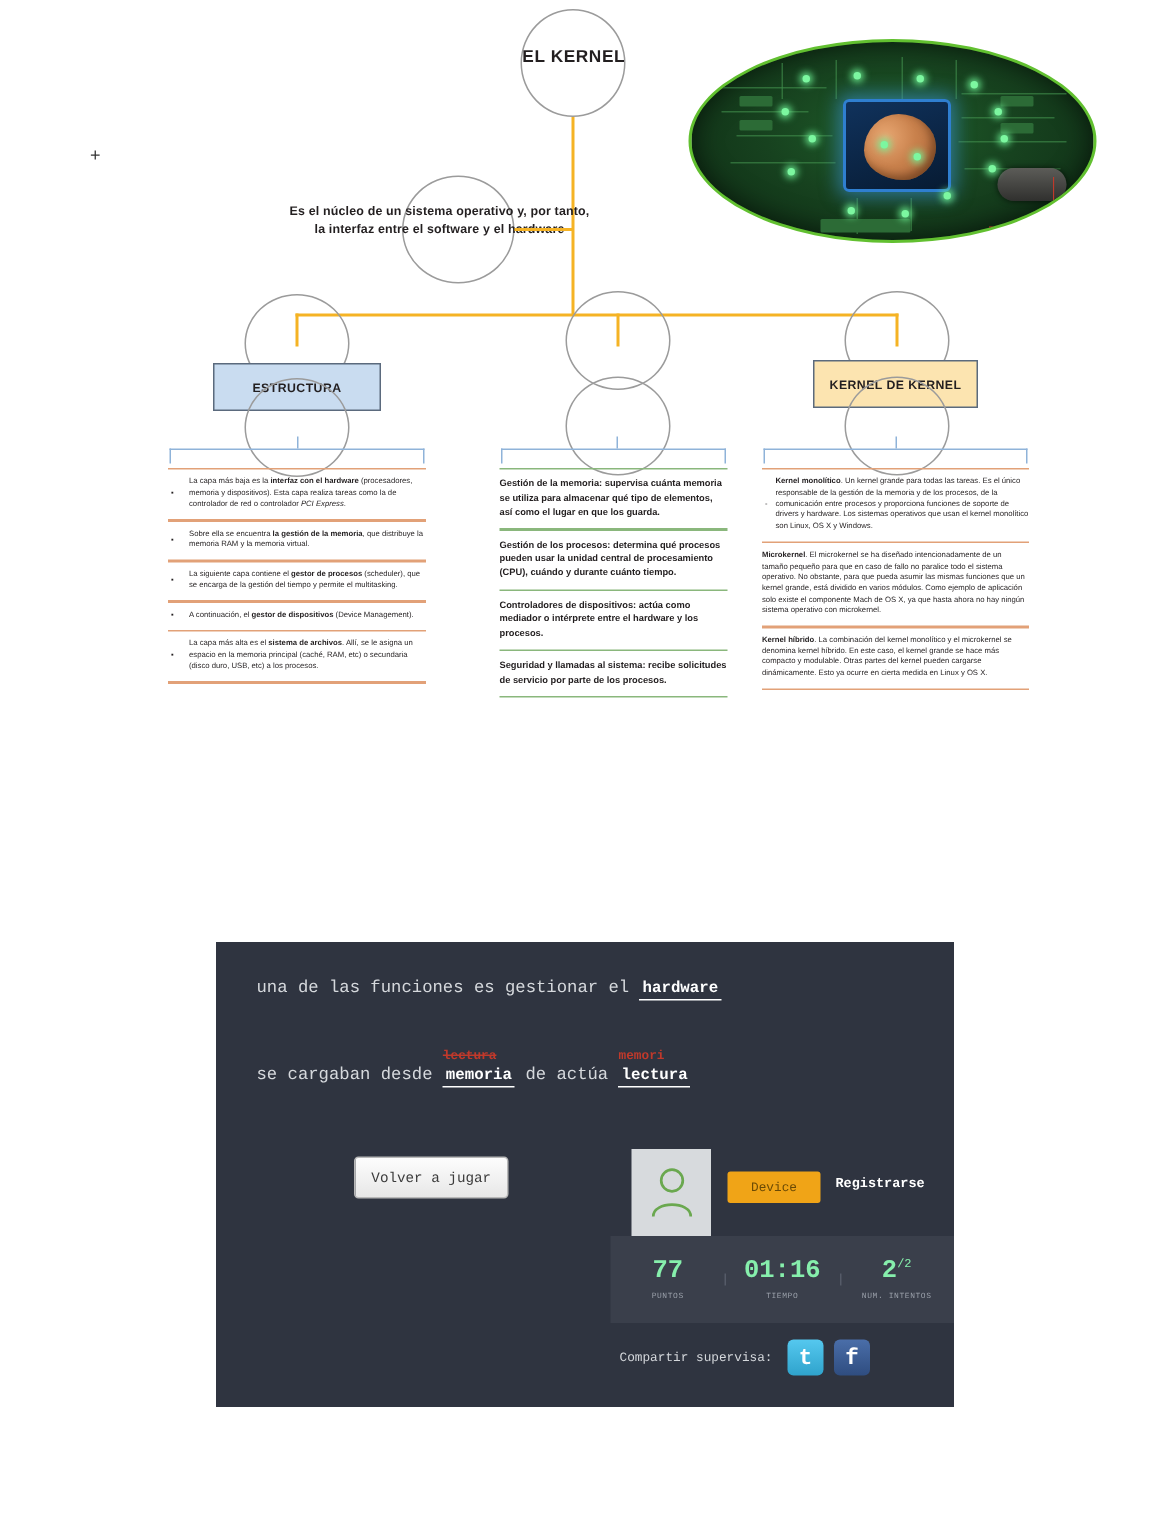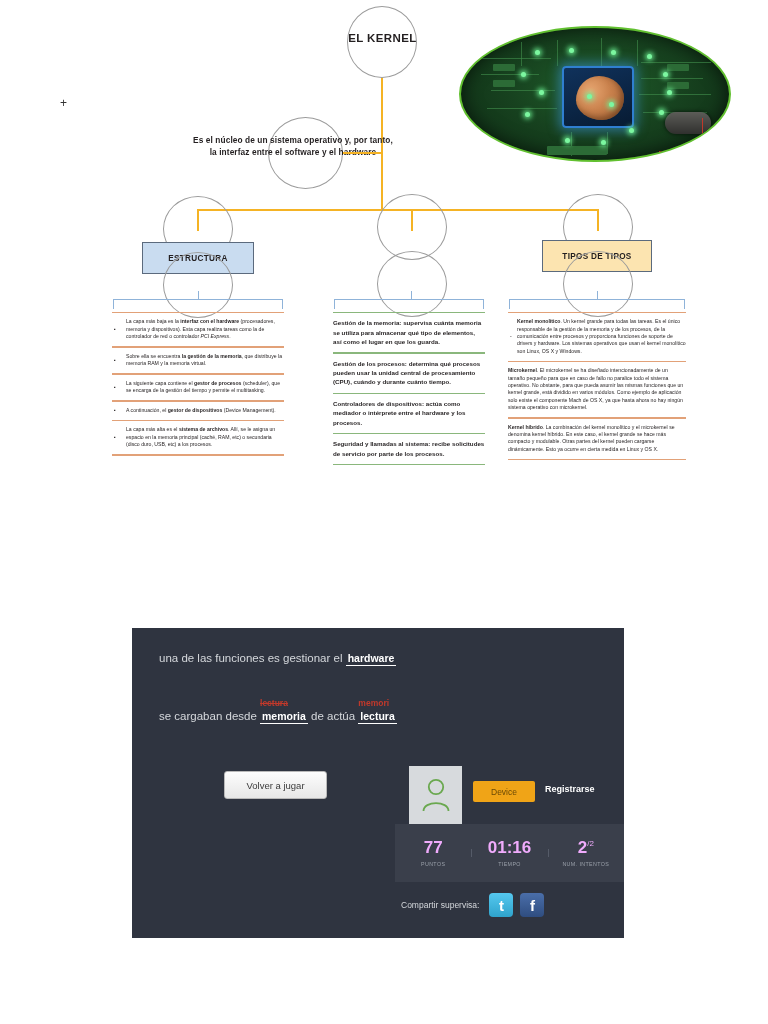--- a/index.html
+++ b/index.html
@@ -133,23 +133,23 @@
   }
   .item .txt { flex:1; }
   #col2 .txt { font-weight:bold; font-size:6.2px; line-height:1.5; }
   #col3 .item { padding:5px 0 6px 0; }
   #col3 .item .bullet { flex:0 0 9px; }
   b { font-weight:bold; }
   i { font-style:italic; }
 
   
   #game {
-    position:absolute; left:132px; top:628px; width:492px; height:310px;
+    position:absolute; left:144px; top:628px; width:492px; height:310px;
     background:#2f3440;
-    font-family:Liberation Sans, sans-serif;
+    font-family:Liberation Mono, monospace;
   }
   .q-line { position:absolute; color:#d5d8dc; font-size:11.5px; white-space:nowrap; }
   #q1 { left:27px; top:24px; }
   #q2 { left:27px; top:82px; }
 
   .blank {
     display:inline-block;
     border-bottom:1.4px solid #ffffff;
     color:#ffffff; font-weight:bold; font-size:10.5px;
     padding:0 2px 1px 2px; position:relative;
@@ -192,21 +192,21 @@
   #stats {
     position:absolute; left:263px; top:196px; width:229px; height:58px;
     background:#3a3f4b;
     display:flex; align-items:center;
   }
   .stat { flex:1; text-align:center; position:relative; }
   .stat + .stat::before {
     content:""; position:absolute; left:0; top:10px; bottom:10px;
     width:1px; background:#555b68;
   }
-  .stat .val { color:#f0abfc; font-size:17px; font-weight:bold; line-height:1.1; }
+  .stat .val { color:#86efac; font-size:17px; font-weight:bold; line-height:1.1; }
   .stat .val sup { font-size:8px; font-weight:normal; }
   .stat .lbl { color:#9aa0aa; font-size:5.3px; letter-spacing:.4px; margin-top:3px; }
 
   #share { position:absolute; left:269px; top:265px; display:flex; align-items:center; gap:7px; }
   #share .lbl { color:#d5d8dc; font-size:8.5px; margin-right:3px; }
   .sicon {
     width:24px; height:24px; border-radius:4px;
     display:flex; align-items:center; justify-content:center;
     color:#fff; font-weight:bold; font-size:15px; cursor:pointer;
   }
@@ -284,21 +284,21 @@
   <div class="bracket" style="left:113px; top:299px; width:170px;"></div>
   <div class="bracket-stem" style="left:198px; top:291px;"></div>
 
   <div class="node-ellipse cat-ellipse-top" style="left:377px; top:194px;"></div>
   <div class="node-ellipse cat-ellipse-bot" style="left:377px; top:251px;"></div>
   <div class="bracket" style="left:334px; top:299px; width:150px;"></div>
   <div class="bracket-stem" style="left:411px; top:291px;"></div>
 
   <div class="node-ellipse cat-ellipse-top" style="left:563px; top:194px;"></div>
   <div class="cat-box" id="box-tipos">
-    <span>TIPOS DE TIPOS</span>
+    <span>KERNEL DE KERNEL</span>
   </div>
   <div class="node-ellipse cat-ellipse-bot" style="left:563px; top:251px;"></div>
   <div class="bracket" style="left:509px; top:299px; width:176px;"></div>
   <div class="bracket-stem" style="left:597px; top:291px;"></div>
 
   <div class="col" id="col1">
     <div class="rule"></div>
     <div class="item">
       <span class="bullet">▪</span>
       <span class="txt">La capa más baja es la <b>interfaz con el hardware</b> (procesadores, memoria y dispositivos). Esta capa realiza tareas como la de controlador de red o controlador <i>PCI Express</i>.</span>

